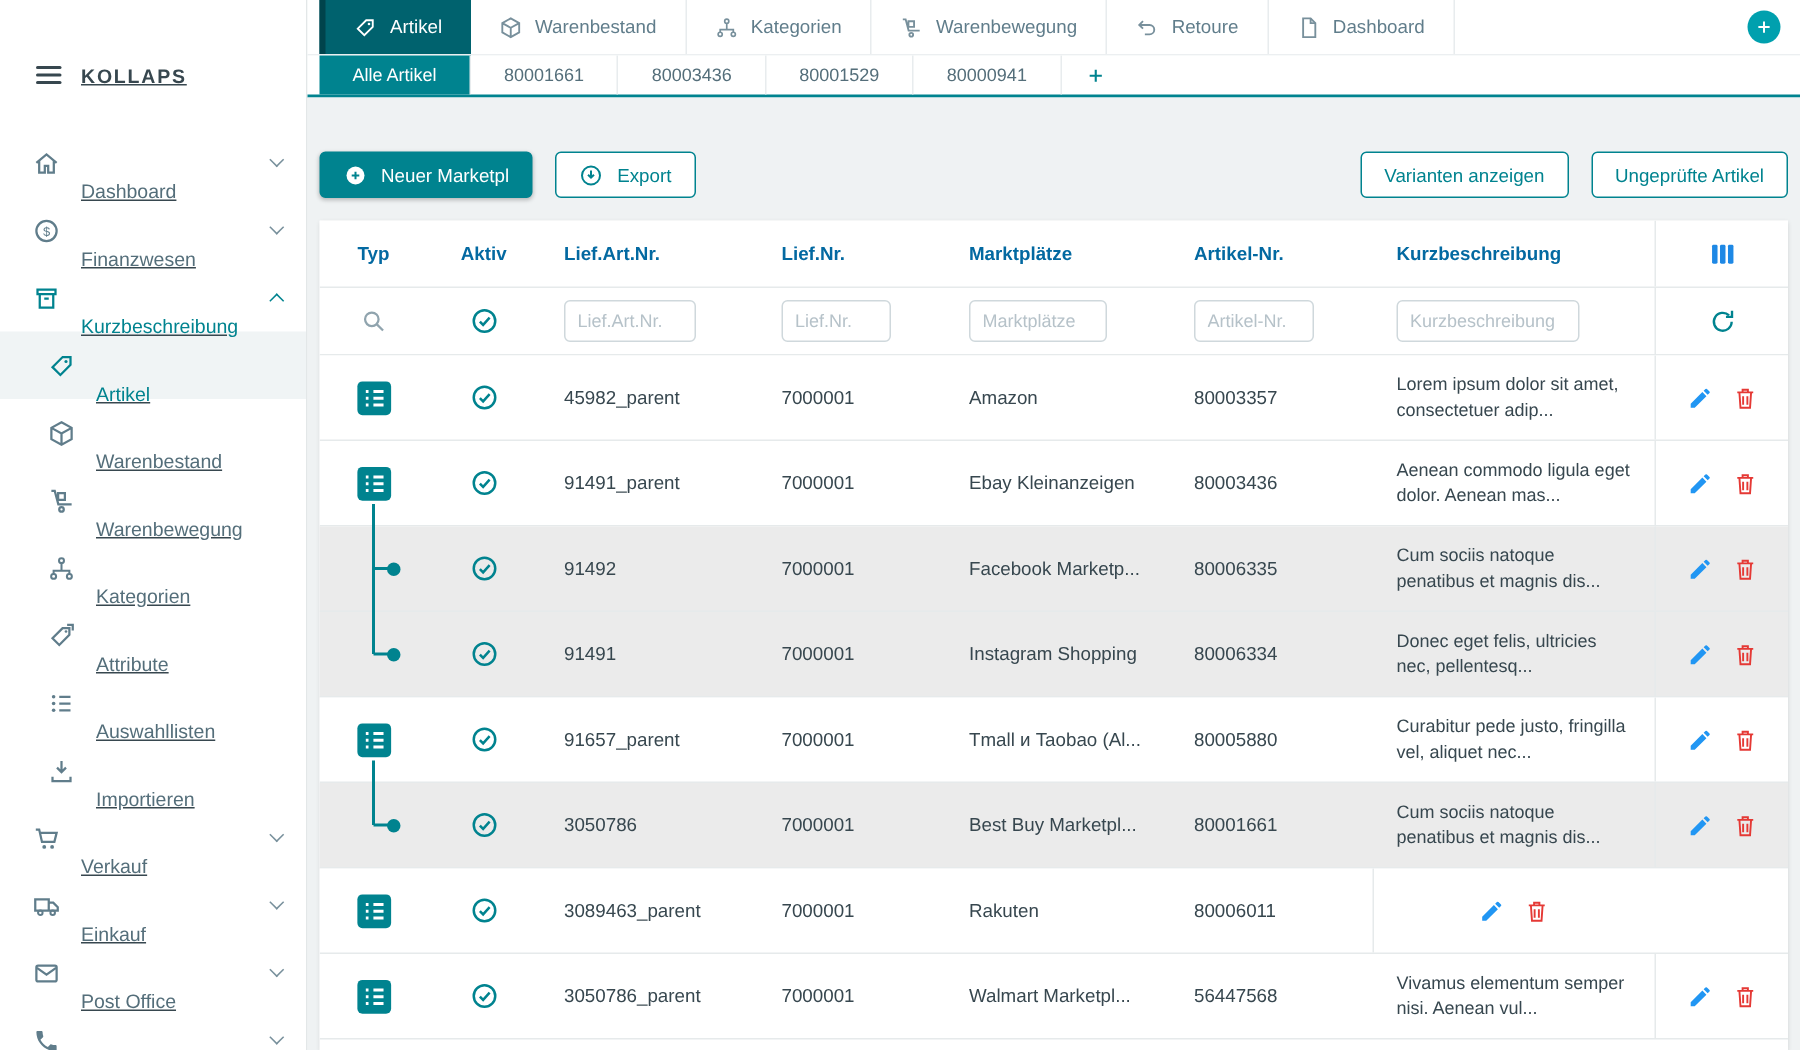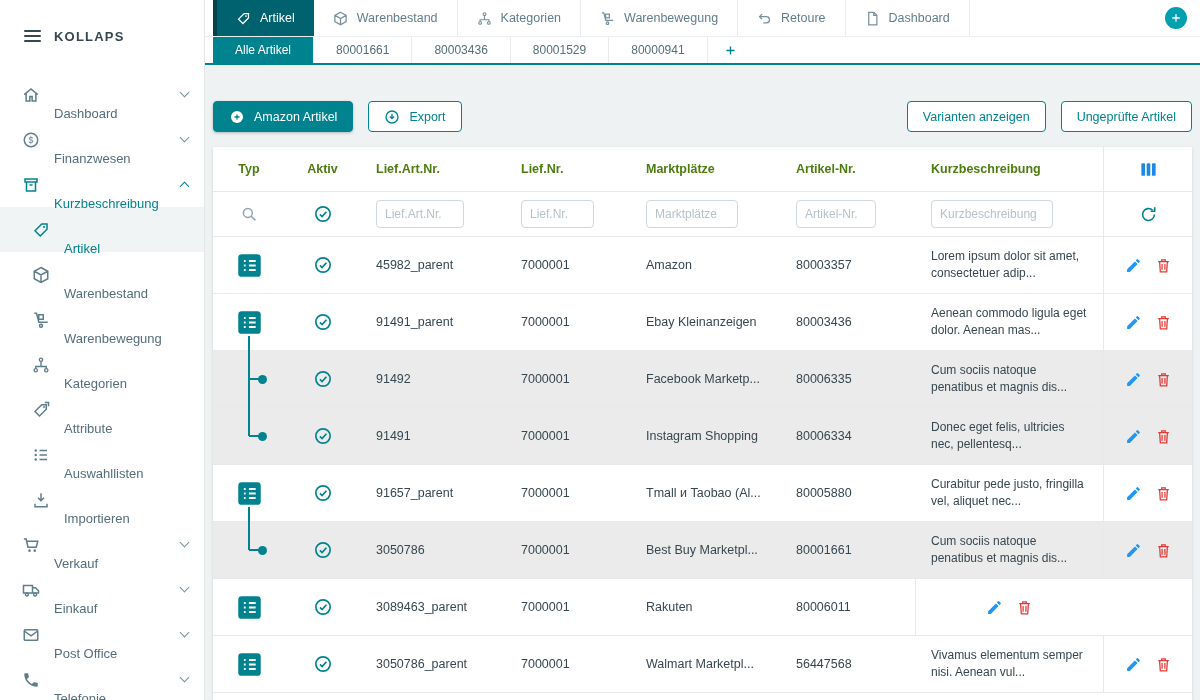--- a/index.html
+++ b/index.html
@@ -1,21 +1,21 @@
 <!DOCTYPE html>
 <html><head>
 <meta charset="utf-8">
 <style>
   * { box-sizing: border-box; }
   html,body { margin:0; padding:0; width:1200px; height:700px; overflow:hidden; }
   body { display:flex; font-family:"Liberation Sans", sans-serif; background:#eff2f3; color:#37474f; }
   svg { display:block; }
 
   
-  .sidebar { width:205px; min-width:205px; background:#fff; border-right:1px solid #e3e7e8; padding-top:26px; }
+  .sidebar { width:205px; min-width:205px; background:#fff; border-right:1px solid #e3e7e8; padding-top:40px;text-decoration:underline; }
   .logo-row { display:flex; align-items:center; gap:13px; padding-left:24px; height:20px; margin-bottom:26px; }
   .hamburger { cursor:pointer; }
   .hamburger i { display:block; width:17px; height:2px; background:#37474f; margin:3px 0; border-radius:1px; }
   .logo { font-weight:bold; letter-spacing:1.2px; font-size:13px; color:#37474f; }
   .nav-item { height:45px; display:flex; align-items:center; gap:14px; padding:0 16px 0 22px; font-size:13px; color:#546e7a; cursor:pointer; }
   .nav-item .nlabel { flex:1; white-space:nowrap;margin-top:37px; }
   svg.nicon { width:18px; height:18px; flex:none; color:#607d8b; }
   .nav-item.section-active, .nav-item.section-active .nicon { color:#00838f; }
   .sub .nav-item { padding-left:32px; }
   .nav-item.selected { background:#f0f4f5; color:#00838f; }
@@ -47,21 +47,21 @@
   .toolbar .spacer { flex:1; }
   .btn { height:31px; border-radius:4px; border:1px solid #00838f; background:#fff; color:#00838f; font-size:12.5px; display:inline-flex; align-items:center; gap:9px; padding:0 15px; cursor:pointer; font-family:inherit; }
   .btn.primary { background:#00838f; color:#fff; box-shadow:0 1px 3px rgba(0,0,0,.25); }
   .btn svg.bicon { width:16px; height:16px; flex:none; }
 
   
   .table { flex:1; min-height:0; background:#fff; box-shadow:0 1px 3px rgba(0,0,0,.12); display:flex; flex-direction:column; overflow:hidden; }
   .trow { display:grid; grid-template-columns:72px 75px 145px 125px 150px 135px 1fr 89px; align-items:stretch; border-bottom:1px solid #e6eaeb; background:#fff; }
   .trow > .cell { display:flex; align-items:center; padding:0 16px; font-size:12.5px; color:#37474f; min-width:0; }
   .trow.head { min-height:45px; }
-  .trow.head .cell { font-weight:bold; color:#4d7c0f; }
+  .trow.head .cell { font-weight:bold; color:#0369a1; }
   .trow.filter { min-height:45px; }
   .trow.datarow { min-height:57px; cursor:pointer; }
   .trow.shade { background:#ebebeb; }
   .cell.c-center { justify-content:center; padding:0; }
   .cell.typ { position:relative; justify-content:center; padding:0; }
   .cell.desc span { display:block; max-width:192px; font-size:12px; line-height:1.45; }
   .cell.actions { border-left:1px solid #e6eaeb; justify-content:center; gap:13px; padding:0; }
 
   svg.typeicon { width:27px; height:27px; color:#00838f; cursor:pointer; position:relative; z-index:1; }
   svg.activeicon { width:20px; height:20px; color:#00838f; cursor:pointer; }
@@ -370,21 +370,21 @@
     </div>
   </div>
 
   <div class="content">
 
     <div class="toolbar">
       <button class="btn primary">
         <svg class="bicon" style="color:#fff">
             <use href="#i-plus-circle"></use>
           </svg>
-        <span>Amazon Artikel</span>
+        <span>Neuer Marketpl</span>
       </button>
       <button class="btn">
         <svg class="bicon">
             <use href="#i-download-circle"></use>
           </svg>
         <span>Export</span>
       </button>
       <div class="spacer"></div>
       <button class="btn">
         <span>Varianten anzeigen</span>

